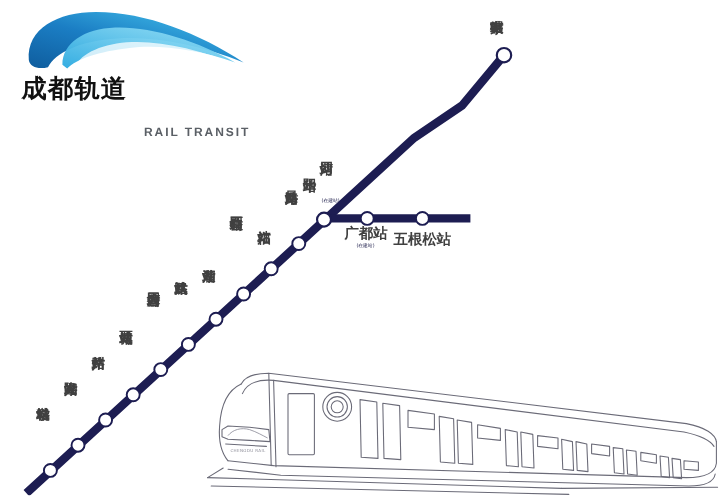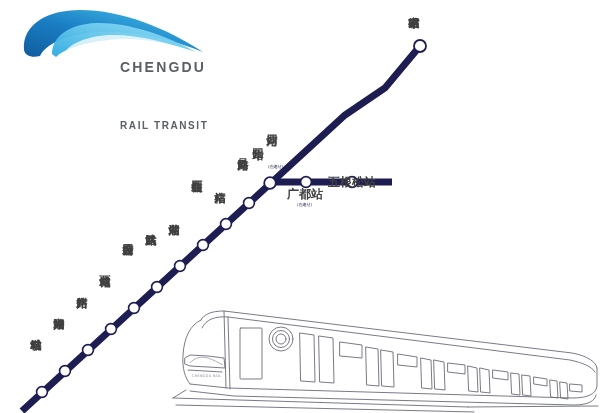--- a/index.html
+++ b/index.html
@@ -79,22 +79,22 @@
         </linearGradient>
         <linearGradient id="gswoosh2" x1="0" y1="1" x2="1" y2="0">
           <stop offset="0%" stop-color="#2aa9e0"></stop>
           <stop offset="100%" stop-color="#9fe4f8"></stop>
         </linearGradient>
       </defs>
       <path d="M6 42 C4 16 30 2 62 2 C104 2 148 20 185 44 C150 30 112 22 80 24 C48 26 28 36 22 48 C14 50 7 48 6 42 Z" fill="url(#gswoosh)"></path>
       <path d="M34 46 C34 28 52 16 78 15 C108 14 146 26 178 44 C146 33 114 29 90 32 C64 35 46 41 38 49 Z" fill="url(#gswoosh2)" opacity="0.95"></path>
       <path d="M44 48 C50 36 68 28 92 27 C118 26 150 34 180 46 C150 38 120 36 98 39 C74 42 56 45 46 50 Z" fill="#ffffff" opacity="0.75"></path>
     </svg>
+    <div class="logo-cn">成都轨道</div>
     <div class="logo-en">
-      <div class="l1">CHENGDU</div>
       <div class="l2">RAIL TRANSIT</div>
     </div>
   </div>
 
   <svg id="rail-layer" viewBox="0 0 600 413">
 
     <polyline points="22,411 272,182 345,115 385,88 420,46" fill="none" stroke="#1d1d52" stroke-width="7" stroke-linejoin="miter" stroke-linecap="butt"></polyline>
 
     <line x1="270" y1="182" x2="392" y2="182" stroke="#1d1d52" stroke-width="7" stroke-linecap="butt"></line>
 
@@ -129,21 +129,21 @@
   <div class="stn-label" style="left:191px;top:172px;">红石公园站</div>
   <div class="stn-label" style="left:214px;top:183px;">广福站</div>
   <div class="stn-label" style="left:237px;top:150px;">海昌路站</div>
   <div class="stn-label" style="left:252px;top:140px;">华阳站</div>
   <div class="stn-label" style="left:266px;top:126px;">四河站</div>
   <div class="stn-sub" style="left:268px;top:164px;">(在建站)</div>
   <div class="stn-label" style="left:408px;top:8px;">韦家碾站</div>
 
   <div class="stn-label horiz" style="left:287px;top:188px;">广都站</div>
   <div class="stn-sub" style="left:297px;top:202px;">(在建站)</div>
-  <div class="stn-label horiz" style="left:328px;top:176px;">五根松站</div>
+  <div class="stn-label horiz" style="left:328px;top:193px;">五根松站</div>
 
 
   <svg id="train-layer" viewBox="0 0 432 107">
     <g fill="none" stroke="#6b6b78" stroke-width="0.9" stroke-linejoin="round" stroke-linecap="round">
 
       <path d="M33 14 C36 8 44 5 56 5 L404 47 C420 50 428 56 429 62"></path>
 
       <path d="M34 22 C38 13 48 10 60 11 L402 54 C416 57 424 61 427 66"></path>
 
       <path d="M33 14 C22 19 16 32 15 49 C14 62 17 72 22 78"></path>

